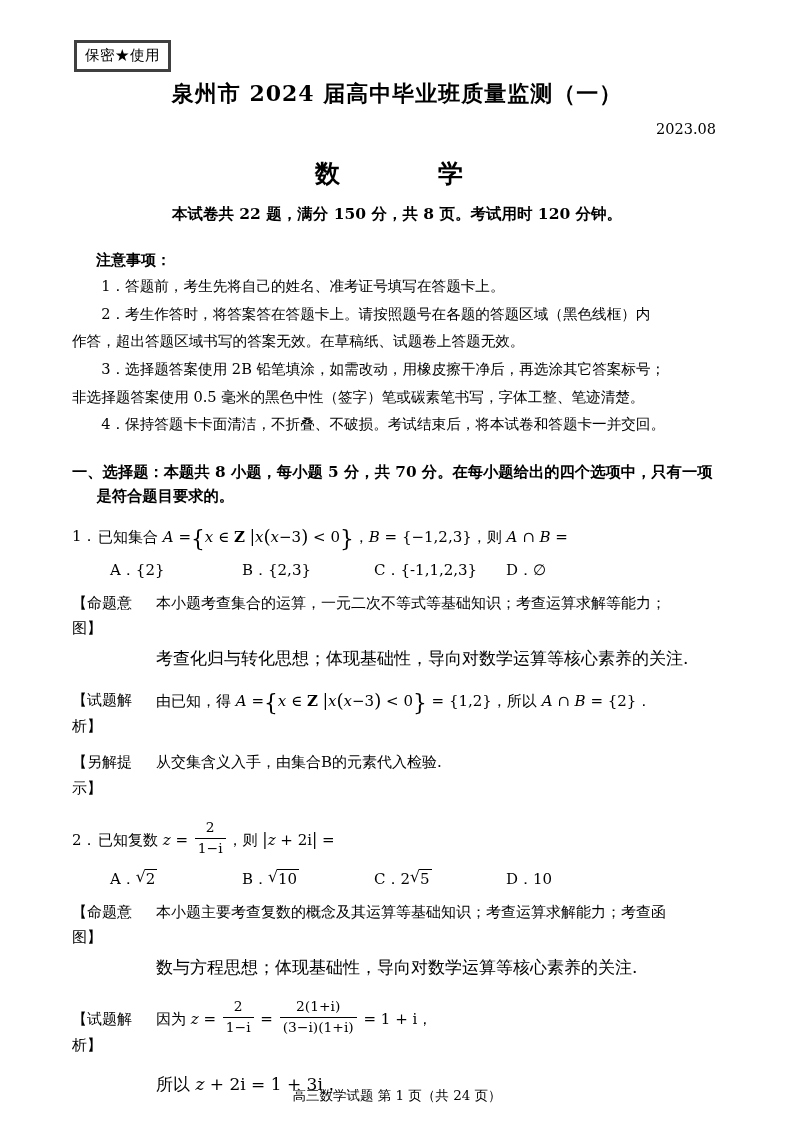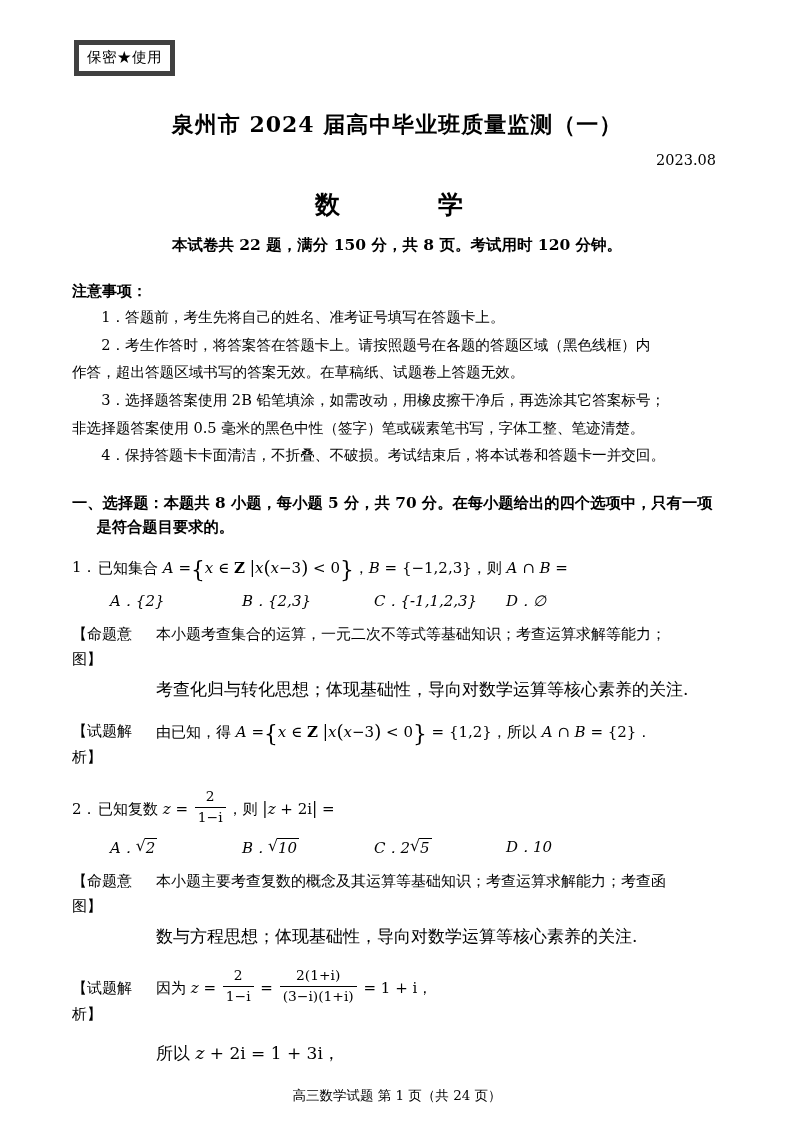--- a/index.html
+++ b/index.html
@@ -17,33 +17,33 @@
   }
   .page {
     position: relative;
     width: 794px;
     height: 1123px;
     box-sizing: border-box;
     padding: 40px 72px 0 72px;
   }
   .secret-box {
     display: inline-block;
-    border: 5px solid #404040;
+    border: 3px solid #404040;
     padding: 3px 8px 4px 8px;
     font-size: 14.5px;
     font-family: "DejaVu Serif", "Liberation Serif", serif;
     letter-spacing: 0.5px;
     margin-left: 2px;
   }
   .doc-title {
     text-align: center;
     font-size: 22px;
     font-weight: bold;
     letter-spacing: 1px;
-    margin-top: 34px;
+    margin-top: 7px;
   }
   .date-line {
     text-align: right;
     font-size: 14.5px;
     margin-top: 12px;
     padding-right: 6px;
     font-family: "DejaVu Serif", "Liberation Serif", serif;
   }
   .subject {
     text-align: center;
@@ -55,20 +55,21 @@
   .paper-info {
     text-align: center;
     font-size: 15.5px;
     font-weight: bold;
     margin-top: 14px;
   }
   .notice-title {
     font-size: 15px;
     font-weight: bold;
     margin-top: 26px;
+    margin-left: 24px;
   }
   .notice-item {
     font-size: 14.6px;
     line-height: 1.62;
     margin-top: 4px;
     text-indent: 2em;
   }
   .notice-item.cont {
     text-indent: 0;
   }
@@ -97,22 +98,21 @@
     font-family: "DejaVu Serif", "Liberation Serif", serif;
   }
   .q-body {
     flex: 1 1 auto;
   }
   .opts {
     display: flex;
     font-size: 15px;
     margin-top: 9px;
     padding-left: 38px;
-    align-items: flex-start;
-    font-style: italic;
+    align-items: flex-end;
   }
   .opt {
     width: 132px;
     flex: 0 0 132px;
   }
   .opt:last-child { flex: 0 0 auto; }
   .tagline {
     display: flex;
     font-size: 15px;
     line-height: 1.7;
@@ -232,20 +232,24 @@
     </div>
     <div class="sub-line">考查化归与转化思想；体现基础性，导向对数学运算等核心素养的关注.</div>
 
     <div class="tagline">
       <span class="tag">【试题解析】</span>
       <span class="tagbody">
         由已知，得 <span class="it">A</span> =<span class="set-brace">{</span><span class="it">x</span> ∈ <span class="bb">Z</span> <span class="abs">|</span><span class="it">x</span><span class="big-paren">(</span><span class="it">x</span>−3<span class="big-paren">)</span> &lt; 0<span class="set-brace">}</span> = {1,2}，所以 <span class="it">A</span> ∩ <span class="it">B</span> = {2}．
       </span>
     </div>
 
+    <div class="tagline">
+      <span class="tag">【另解提示】</span>
+      <span class="tagbody">从交集含义入手，由集合B的元素代入检验.</span>
+    </div>
   </div>
 
   <div class="q-block" style="margin-top:18px;">
     <div class="q-line">
       <span class="q-num">2．</span>
       <span class="q-body">
         已知复数 <span class="it">z</span> = <span class="frac"><span class="num">2</span><span class="den">1−i</span></span>，则 <span class="abs">|</span><span class="it">z</span> + 2i<span class="abs">|</span> =
       </span>
     </div>
     <div class="opts" style="margin-top:12px;">

